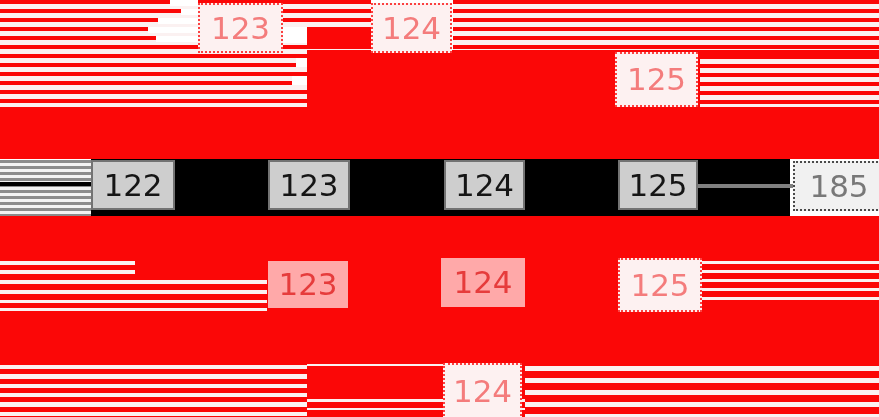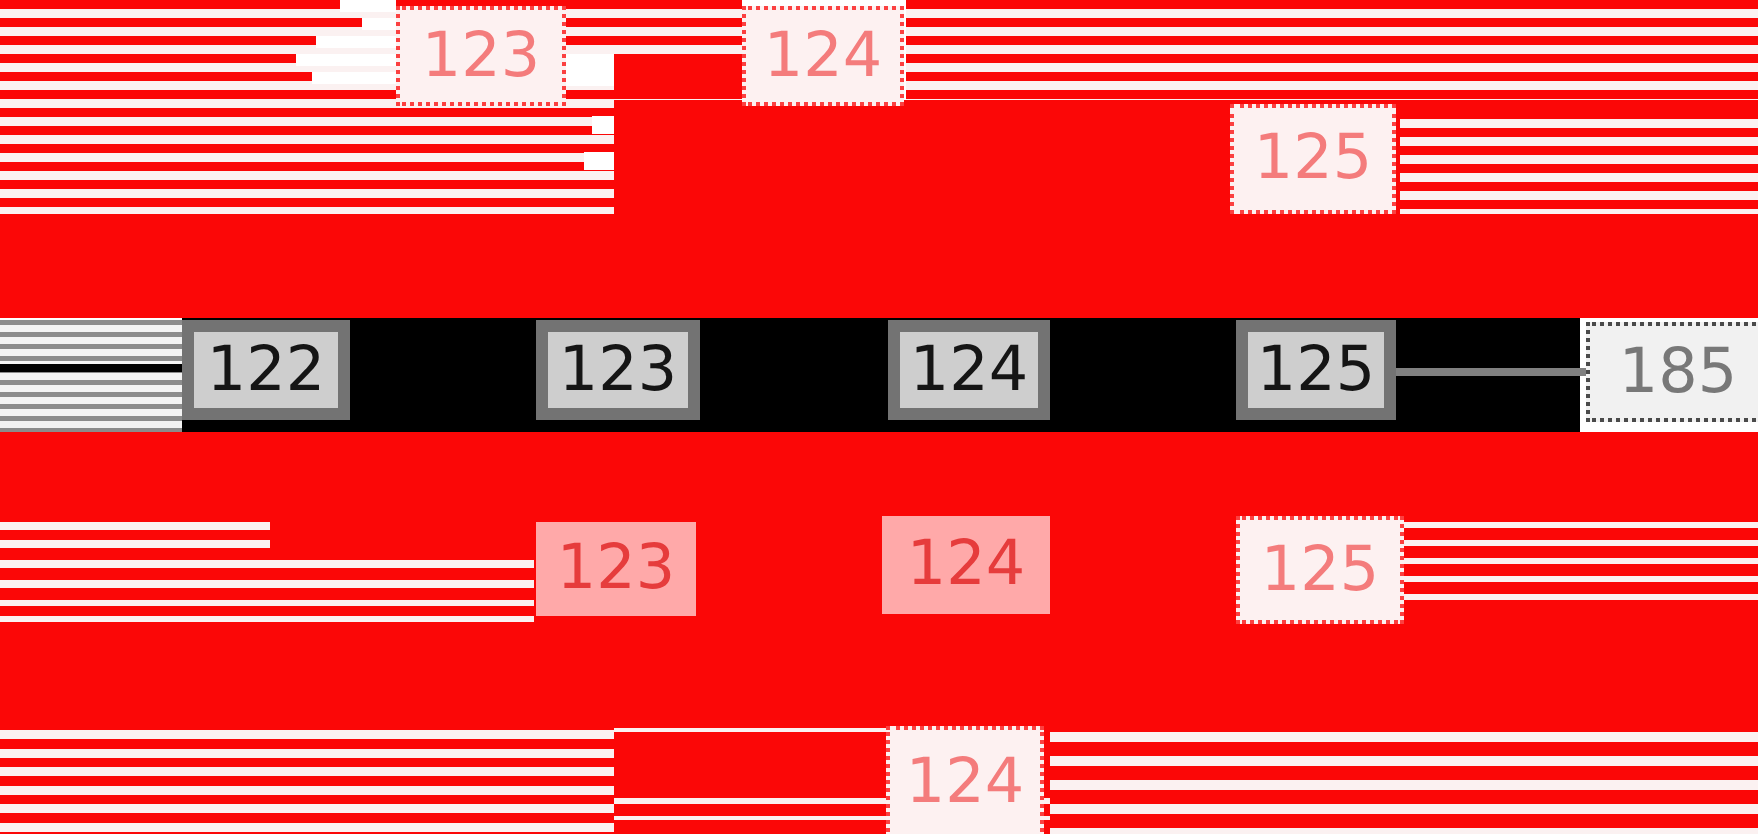--- a/index.html
+++ b/index.html
@@ -17,21 +17,21 @@
   .stripes-top{background:repeating-linear-gradient(180deg,#fb0707 0 4.5px,#fbf1f1 4.5px 9px);}
   .stripes-bot-left{background:repeating-linear-gradient(180deg,rgba(0,0,0,0) 0 2px,#fbf1f1 2px 6.5px,rgba(0,0,0,0) 6.5px 9.3px);}
   .stripes-bot-right{background:repeating-linear-gradient(180deg,rgba(0,0,0,0) 0 3px,#fbf1f1 3px 8px,rgba(0,0,0,0) 8px 12px);}
   .gray-page{background:repeating-linear-gradient(180deg,#8c8c8c 0 2.5px,#f3f3f3 2.5px 6px);}
   
   .num{display:flex;align-items:center;justify-content:center;
        font-size:31px;line-height:1;box-sizing:border-box;}
   .ghost{background:#fdf1f1;border:2px dotted #fb4040;color:#f47c7c;}
   .ghost-gray{background:#f1f1f1;border:2px dotted #4a4a4a;color:#787878;}
   .pinkbox{background:#ffa9a9;color:#e63c3c;}
-  .page-box{background:#cecece;border:6px solid #737373;color:#151515;}
+  .page-box{background:#cecece;border:2px solid #737373;color:#151515;}
 </style>
 </head>
 <body>
 
 <div class="canvas">
 
   <div class="abs stripes-top" style="left:0;top:0;width:371px;height:109px"></div>
   <div class="abs white" style="left:170px;top:0;width:28px;height:6px"></div>
   <div class="abs white" style="left:181px;top:9px;width:17px;height:6px"></div>
   <div class="abs white" style="left:158px;top:18px;width:40px;height:6px"></div>

